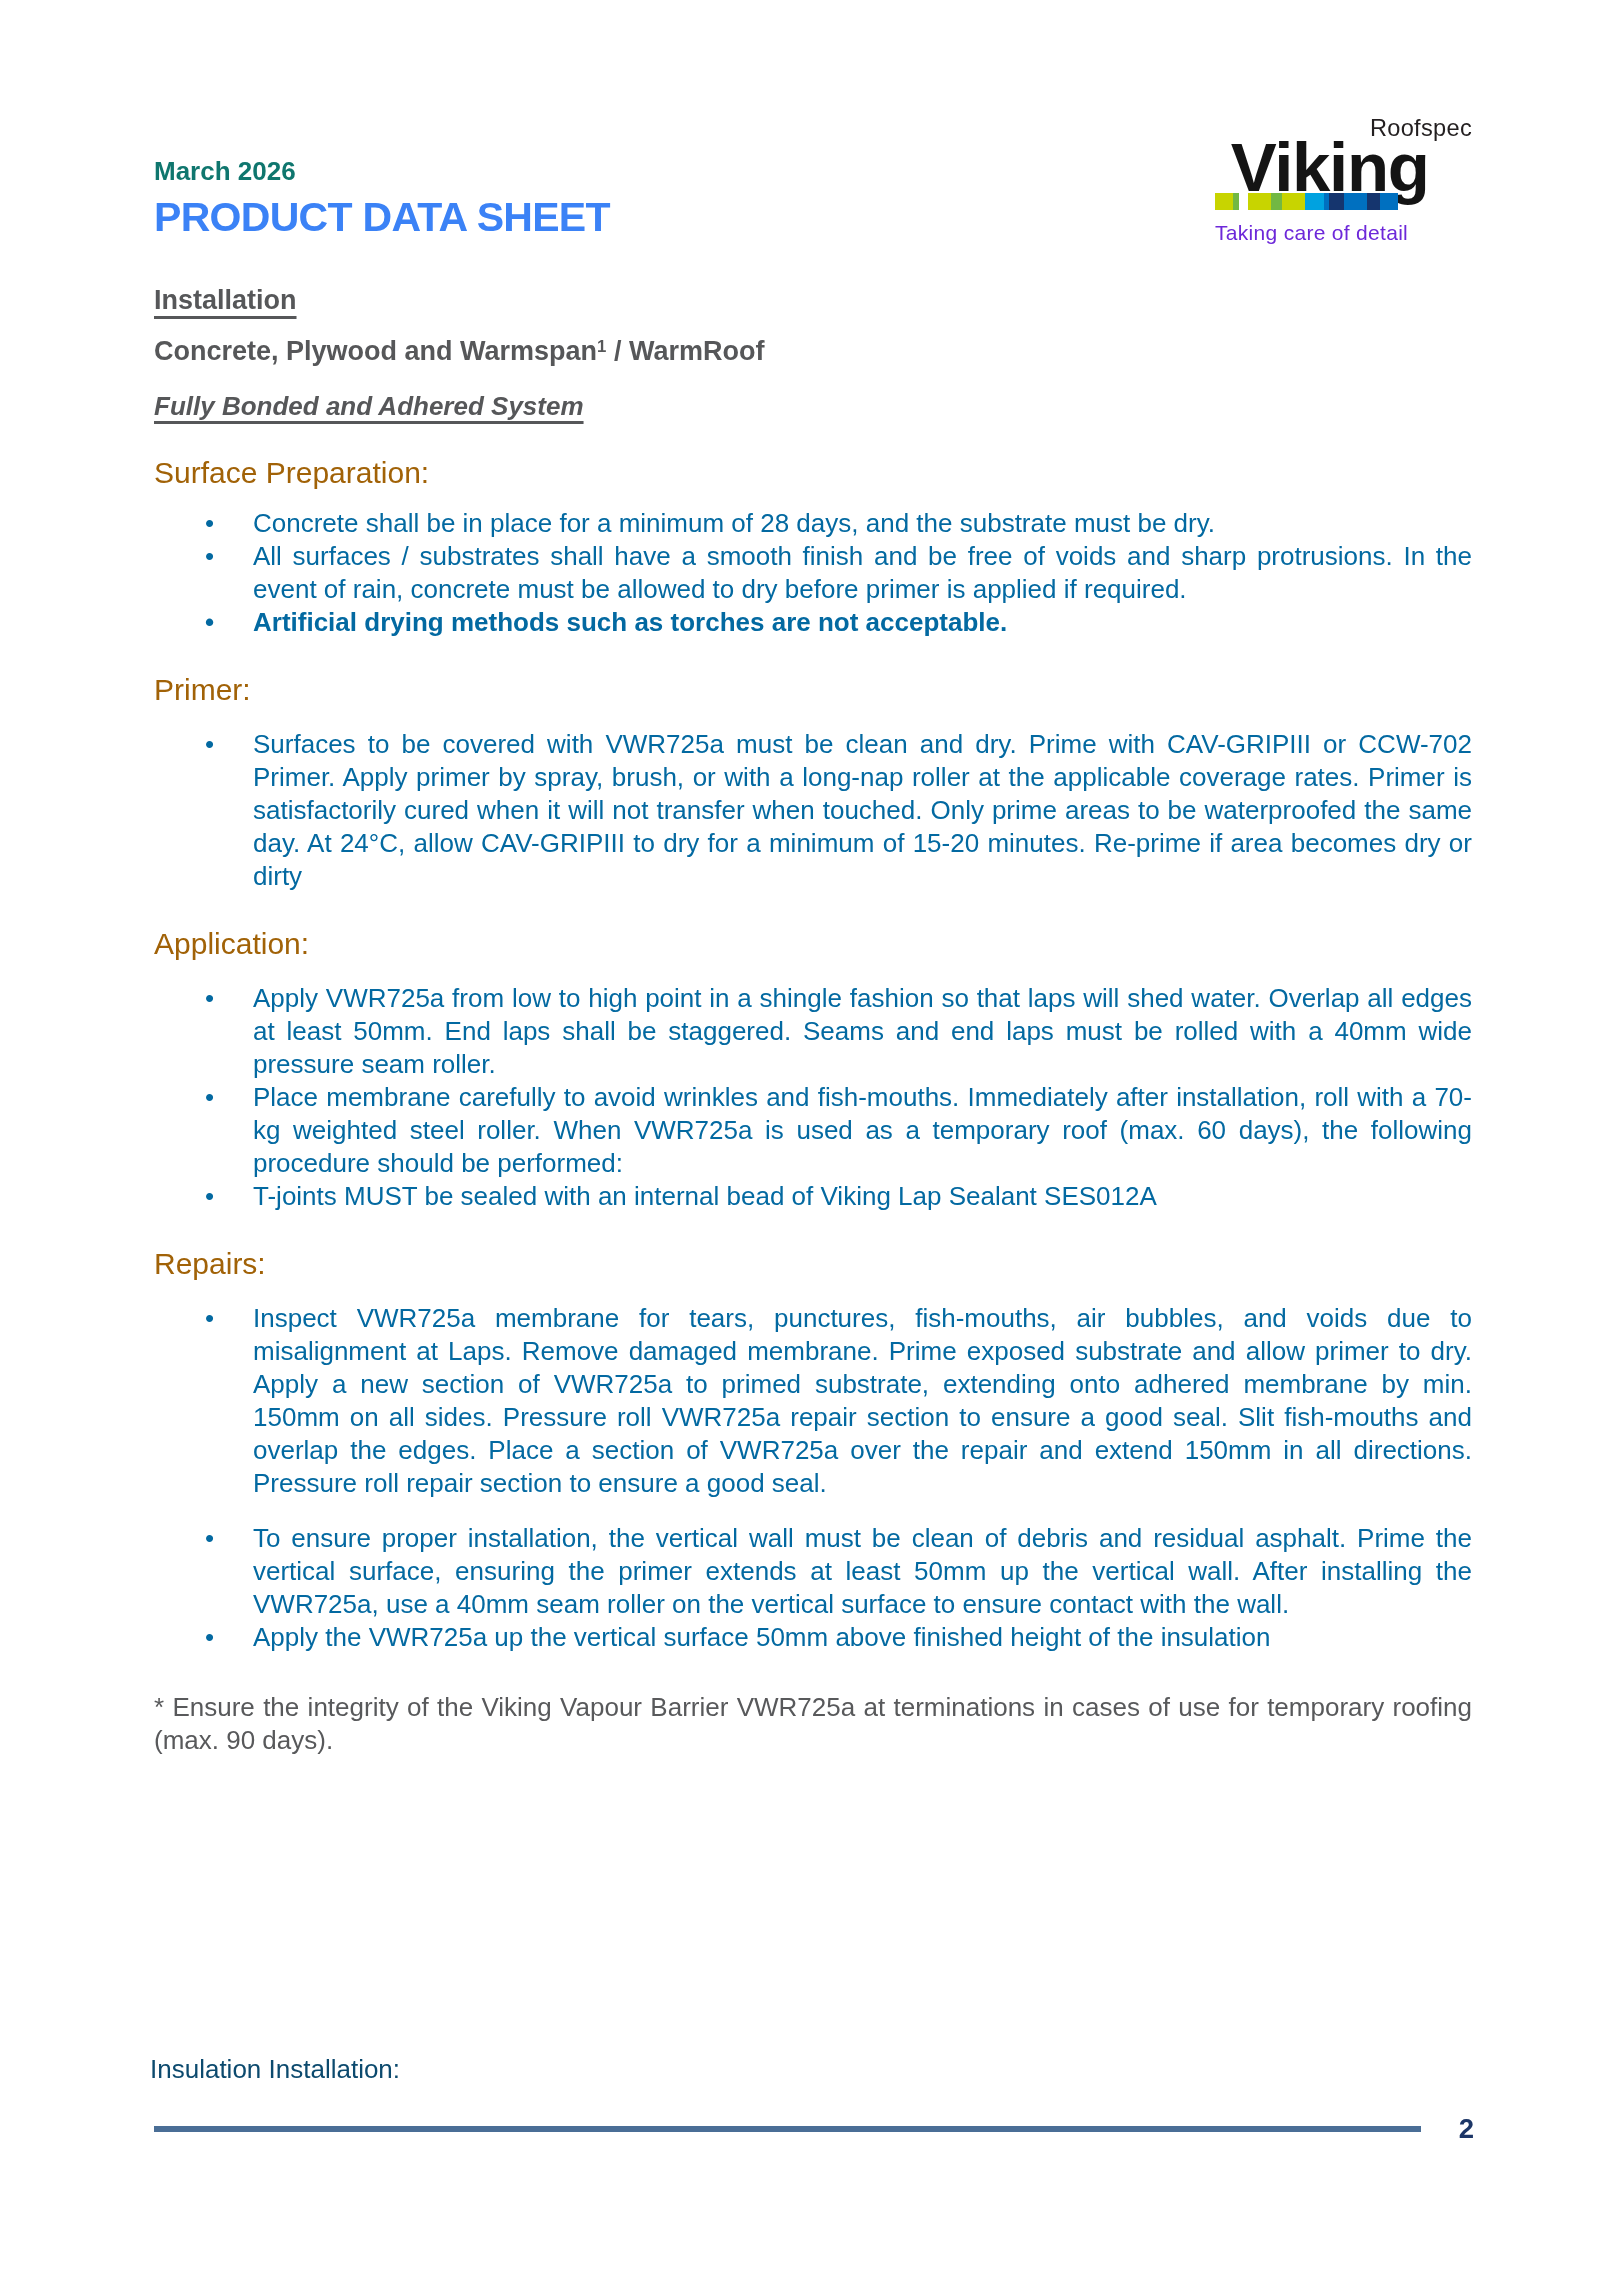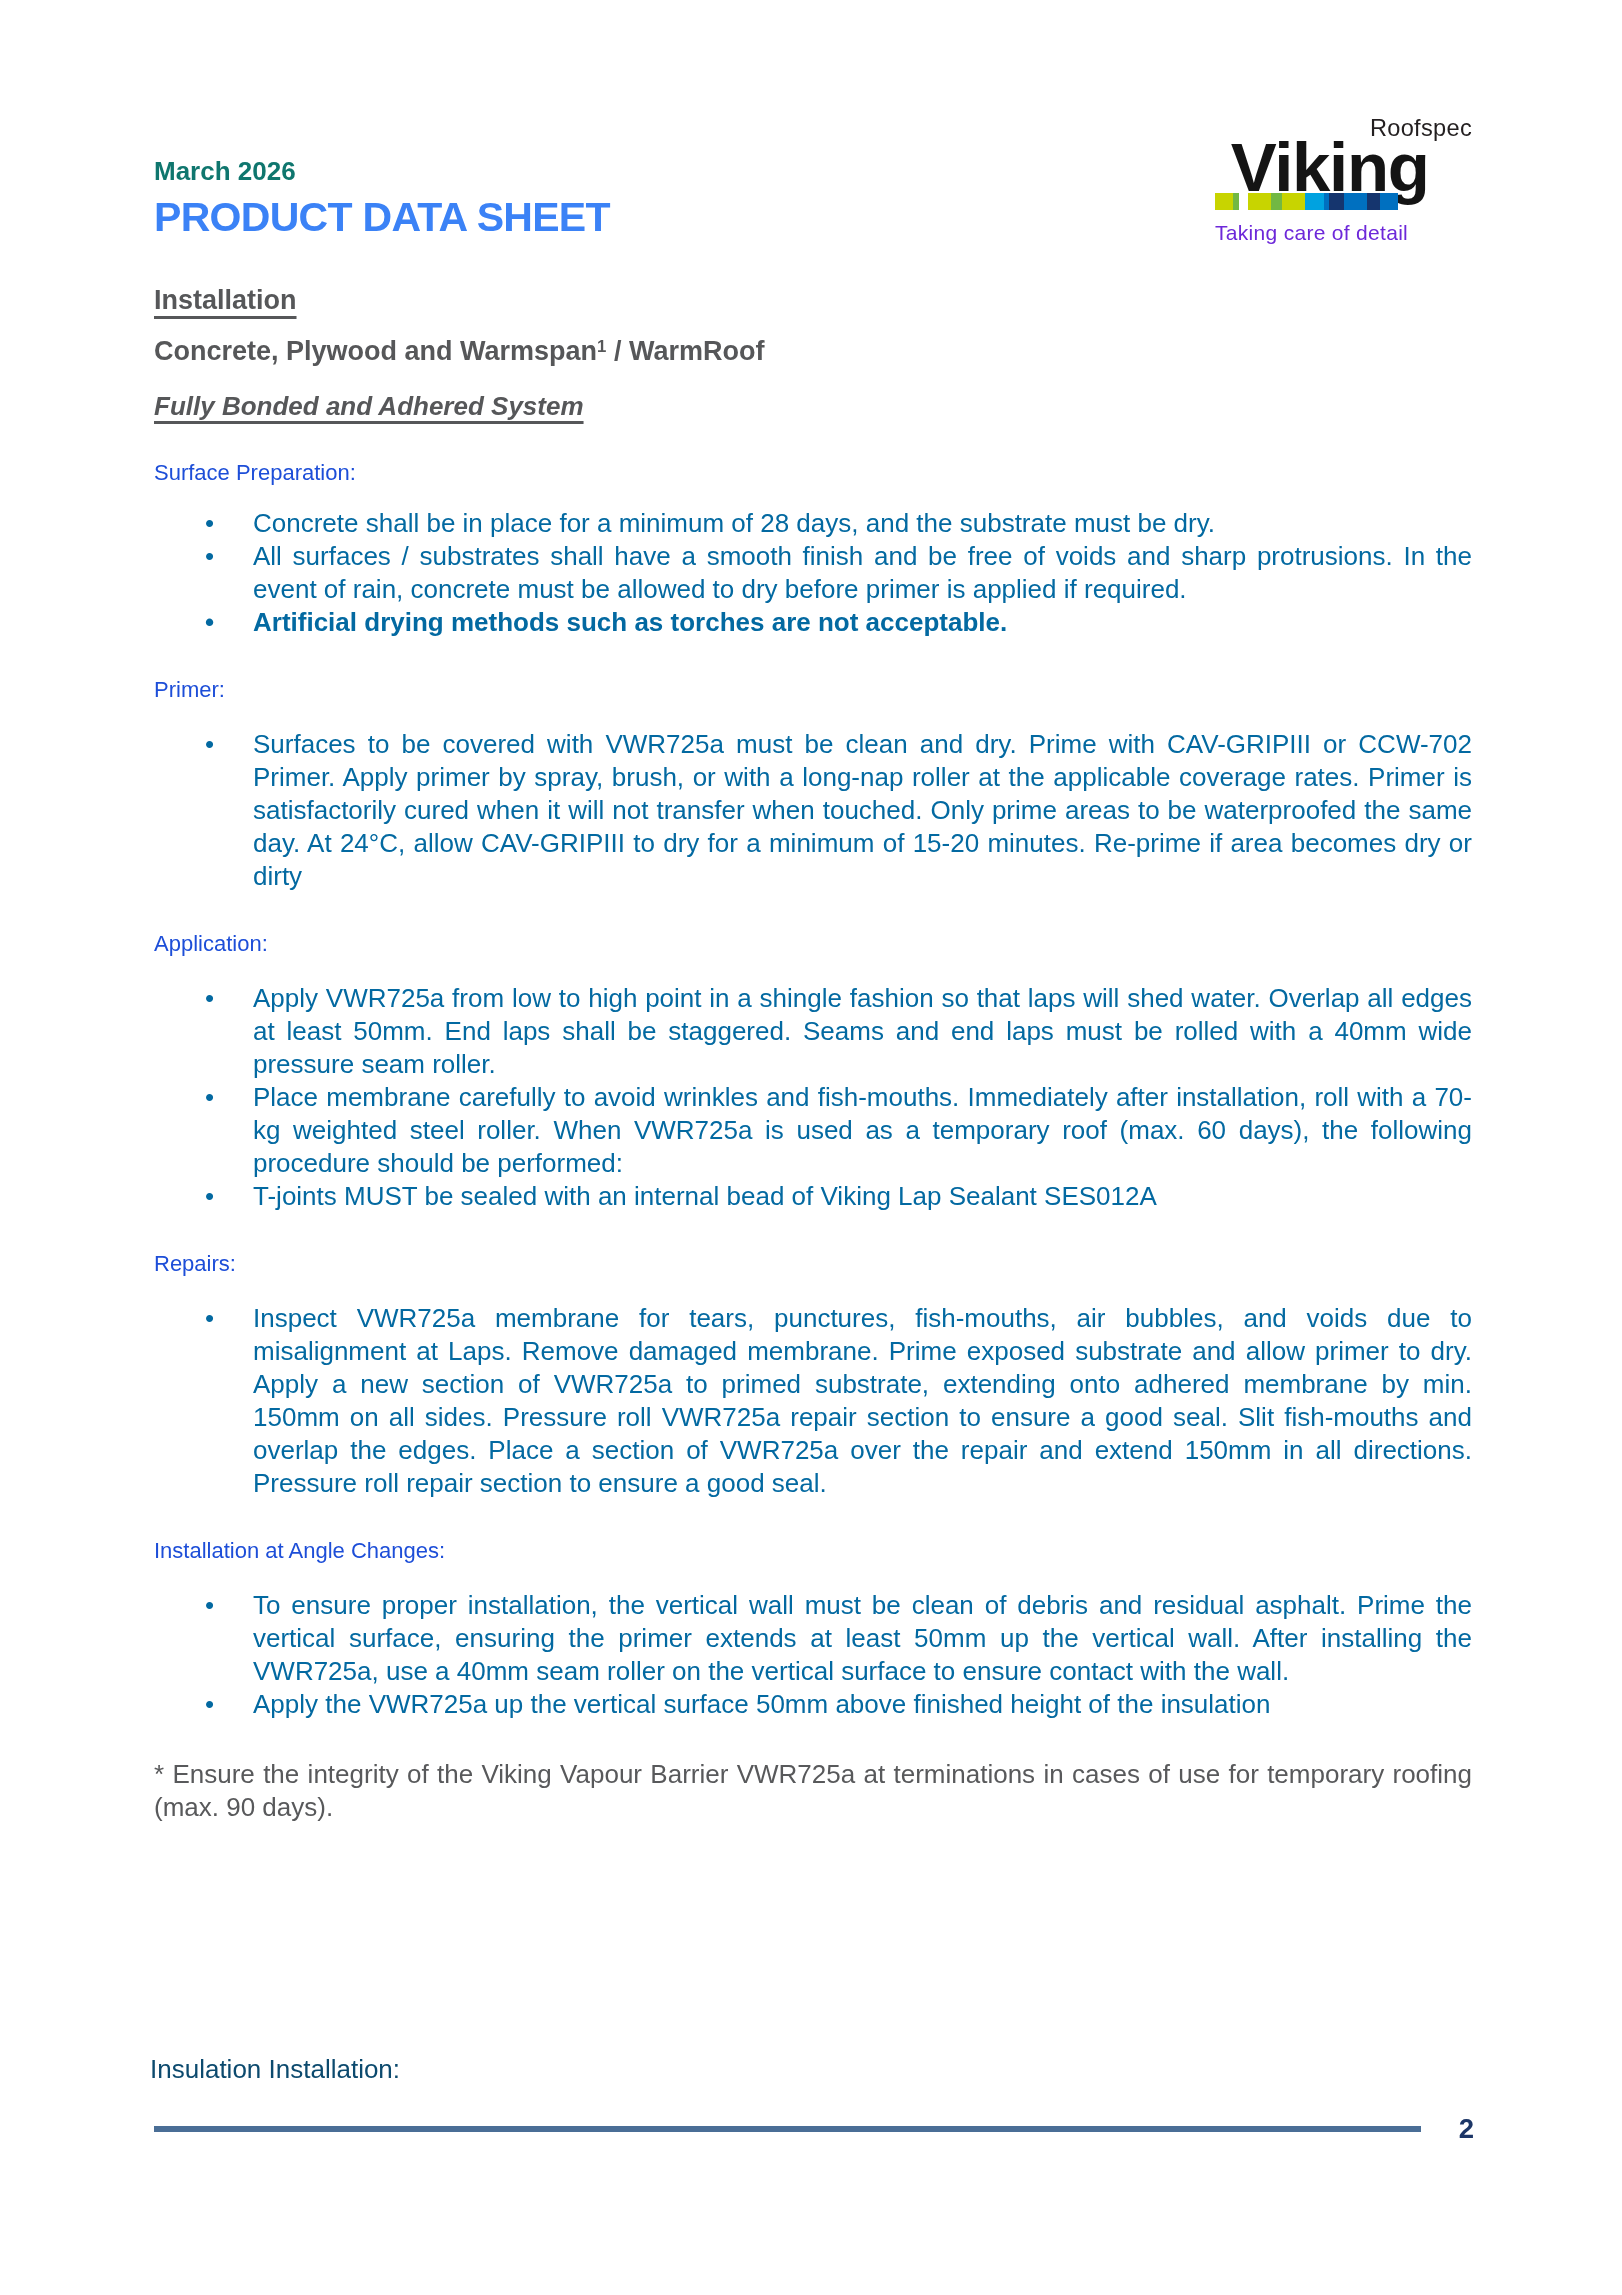--- a/index.html
+++ b/index.html
@@ -104,22 +104,22 @@
     font-weight: bold;
     font-style: italic;
     color: #565759;
     line-height: 31px;
     text-decoration: underline;
     text-decoration-thickness: 2.6px;
     text-underline-offset: 5.9px;
   }
   .block-heading {
     margin: 34px 0 0 0;
-    font-size: 22px;
-    color: #1d4ed8;
+    font-size: 30px;
+    color: #a16207;
     line-height: 33px;
   }
   .block ul {
     margin: 22px 0 0 0;
     padding: 0;
     list-style: none;
   }
   .block-surface-preparation ul { margin-top: 18.3px; }
   .block li {
     position: relative;
@@ -239,21 +239,20 @@
     </div>
 
     <div class="block block-repairs">
       <p class="block-heading">Repairs:</p>
       <ul>
         <li>Inspect VWR725a membrane for tears, punctures, fish-mouths, air bubbles, and voids due to misalignment at Laps. Remove damaged membrane. Prime exposed substrate and allow primer to dry. Apply a new section of VWR725a to primed substrate, extending onto adhered membrane by min. 150mm on all sides. Pressure roll VWR725a repair section to ensure a good seal. Slit fish-mouths and overlap the edges. Place a section of VWR725a over the repair and extend 150mm in all directions. Pressure roll repair section to ensure a good seal.</li>
       </ul>
     </div>
 
     <div class="block block-angle-changes">
-      <p class="block-heading">Installation at Angle Changes:</p>
       <ul>
         <li>To ensure proper installation, the vertical wall must be clean of debris and residual asphalt. Prime the vertical surface, ensuring the primer extends at least 50mm up the vertical wall. After installing the VWR725a, use a 40mm seam roller on the vertical surface to ensure contact with the wall.</li>
         <li>Apply the VWR725a up the vertical surface 50mm above finished height of the insulation</li>
       </ul>
     </div>
 
     <p class="footnote">* Ensure the integrity of the Viking Vapour Barrier VWR725a at terminations in cases of use for temporary roofing (max. 90 days).</p>
 
   </div>
 

